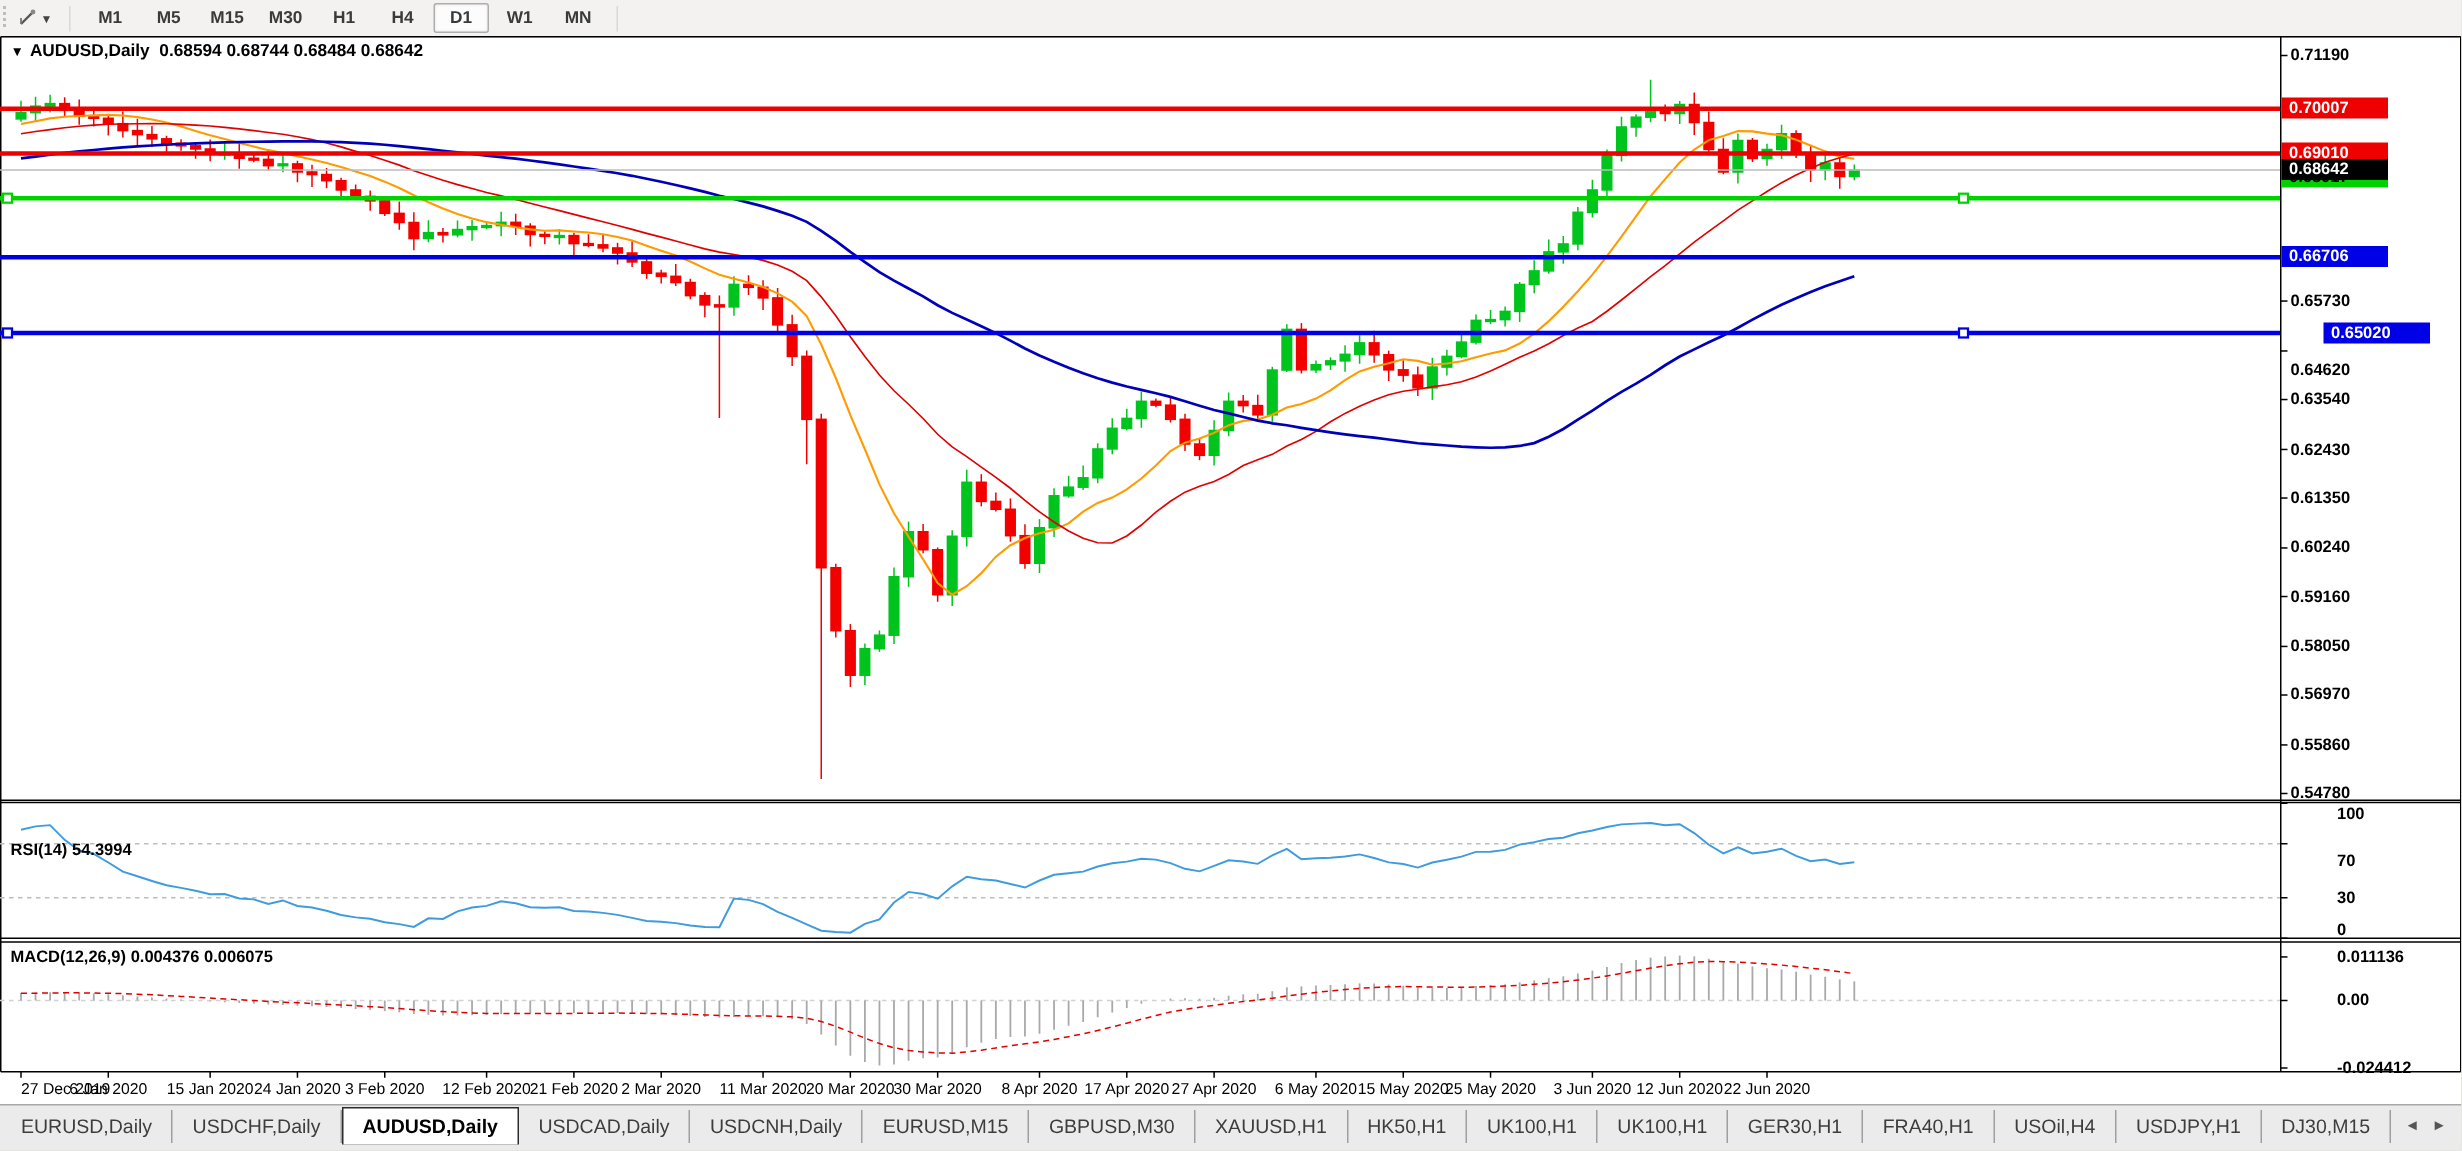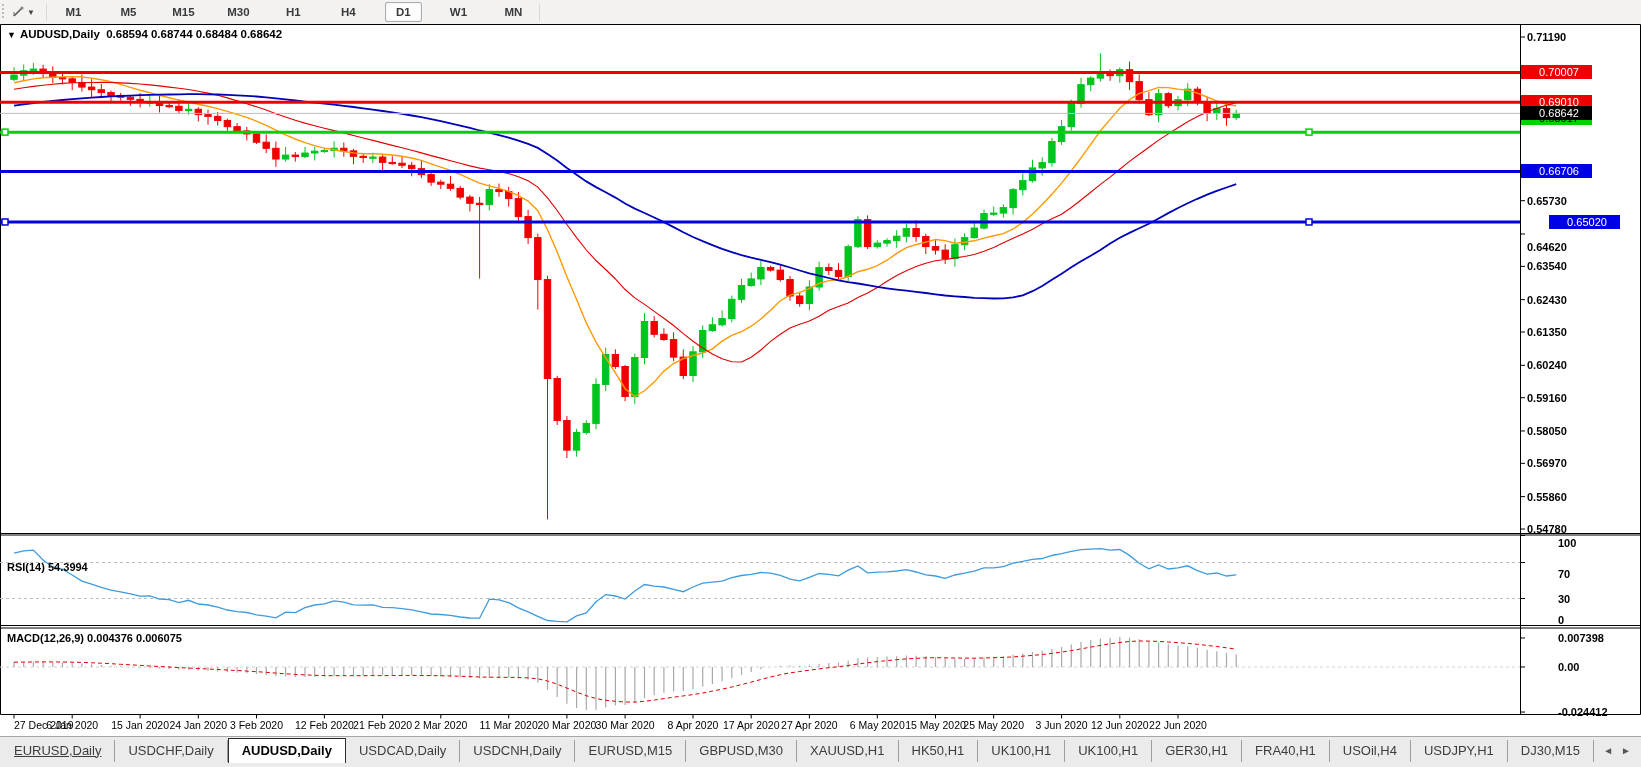--- a/index.html
+++ b/index.html
@@ -19,29 +19,29 @@
   .tf-btn{min-width:29px;text-align:center;font-size:11.5px;font-weight:700;color:#3a3a3a;
           padding:3px 3px;margin:0 1px;border:1px solid transparent;border-radius:2px;cursor:pointer;}
   .tf-btn.active{background:#fcfcfc;border-color:#adadad;box-shadow:inset 0 0 2px #e0e0e0;}
   
   #chart-svg{position:absolute;top:24px;left:0;}
   .overlay{position:absolute;top:0;left:0;width:1641px;height:767px;pointer-events:none;}
   .chart-title{position:absolute;top:28px;left:7px;font-size:11.5px;font-weight:700;color:#000;}
   .chart-title .arrow{font-size:9px;margin-right:4px;}
   .ind-label{position:absolute;font-size:11px;font-weight:700;color:#000;}
   .ptick{position:absolute;left:1527px;font-size:11px;font-weight:700;color:#000;height:13px;line-height:13px;}
-  .plab{position:absolute;left:1521px;width:66px;font-size:11px;font-weight:400;
-        height:14px;line-height:14px;padding-left:5px;color:#fff;text-align:center;}
+  .plab{position:absolute;left:1521px;width:66px;font-size:11px;font-weight:700;
+        height:14px;line-height:14px;padding-left:5px;color:#fff;}
   .stick{position:absolute;left:1527px;font-size:11px;font-weight:700;color:#000;height:13px;line-height:13px;margin-left:31px;}
   
   .tabbar{position:absolute;top:736px;left:0;width:1641px;height:27px;background:#ebebeb;
           border-top:1px solid #a8a8a8;display:flex;align-items:center;}
   .tab{padding:0 13px;font-size:13px;color:#3d3d3d;height:22px;line-height:22px;
        border-right:1px solid #9f9f9f;cursor:pointer;white-space:nowrap;}
-  .tab:first-child{border-left:1px solid transparent;text-decoration:underline;}
+  .tab:first-child{border-left:1px solid transparent;}
   .tab.active{background:#ffffff;color:#000;font-weight:700;
               border:1px solid #2c2c2c;height:24px;line-height:24px;}
   .tab-arrows{margin-left:auto;margin-right:10px;font-size:10px;color:#555;display:flex;gap:8px;}
   .tab-arrows span{cursor:pointer;}
   .bottomstrip{position:absolute;top:763px;left:0;width:1641px;height:4px;background:#ebebeb;}
 </style>
 </head>
 <body>
 
 <div class="app">
@@ -50,21 +50,21 @@
     <div class="grip"></div>
     <div class="tool-icon">
       <svg width="14" height="14" viewBox="0 0 14 14">
         <path d="M3 11 L11 3" stroke="#555" stroke-width="1.6" fill="none"></path>
         <path d="M3 11 L3 7" stroke="#777" stroke-width="1.2" fill="none"></path>
         <circle cx="11" cy="3" r="1.6" fill="#888"></circle>
       </svg>
       <span class="caret">▼</span>
     </div>
     <div class="vsep"></div>
-    <div id="tf-buttons" style="display:flex;align-items:center;gap:16px;">
+    <div id="tf-buttons" style="display:flex;align-items:center;">
         <div class="tf-btn">M1</div>
         <div class="tf-btn">M5</div>
         <div class="tf-btn">M15</div>
         <div class="tf-btn">M30</div>
         <div class="tf-btn">H1</div>
         <div class="tf-btn">H4</div>
         <div class="tf-btn active">D1</div>
         <div class="tf-btn">W1</div>
         <div class="tf-btn">MN</div>
       </div>
@@ -590,21 +590,21 @@
         <div class="plab" style="top: 65.4684px; background: rgb(238, 0, 0); color: rgb(255, 255, 255);">0.70007</div>
         <div class="plab" style="top: 95.3601px; background: rgb(238, 0, 0); color: rgb(255, 255, 255);">0.69010</div>
         <div class="plab" style="top: 111px; background: rgb(0, 210, 0); color: rgb(0, 0, 0);">0.68017</div>
         <div class="plab" style="top: 164.438px; background: rgb(0, 0, 230); color: rgb(255, 255, 255);">0.66706</div>
         <div class="plab" style="top: 214.987px; background: rgb(0, 0, 230); color: rgb(255, 255, 255); margin-left: 28px;">0.65020</div>
         <div class="plab" style="top: 106.393px; background: rgb(0, 0, 0); color: rgb(255, 255, 255);">0.68642</div>
         <div class="stick" style="top: 536.5px;">100</div>
         <div class="stick" style="top: 568px;">70</div>
         <div class="stick" style="top: 592.5px;">30</div>
         <div class="stick" style="top: 613.5px;">0</div>
-        <div class="stick" style="top: 631.958px;">0.007398</div>
+        <div class="stick" style="top: 631.958px;">0.011136</div>
         <div class="stick" style="top: 661px;">0.00</div>
         <div class="stick" style="top: 706.04px;">-0.024412</div>
       </div>
   </div>
 
   <div class="tabbar" id="tabbar">
       <div class="tab">EURUSD,Daily</div>
       <div class="tab">USDCHF,Daily</div>
       <div class="tab active">AUDUSD,Daily</div>
       <div class="tab">USDCAD,Daily</div>

